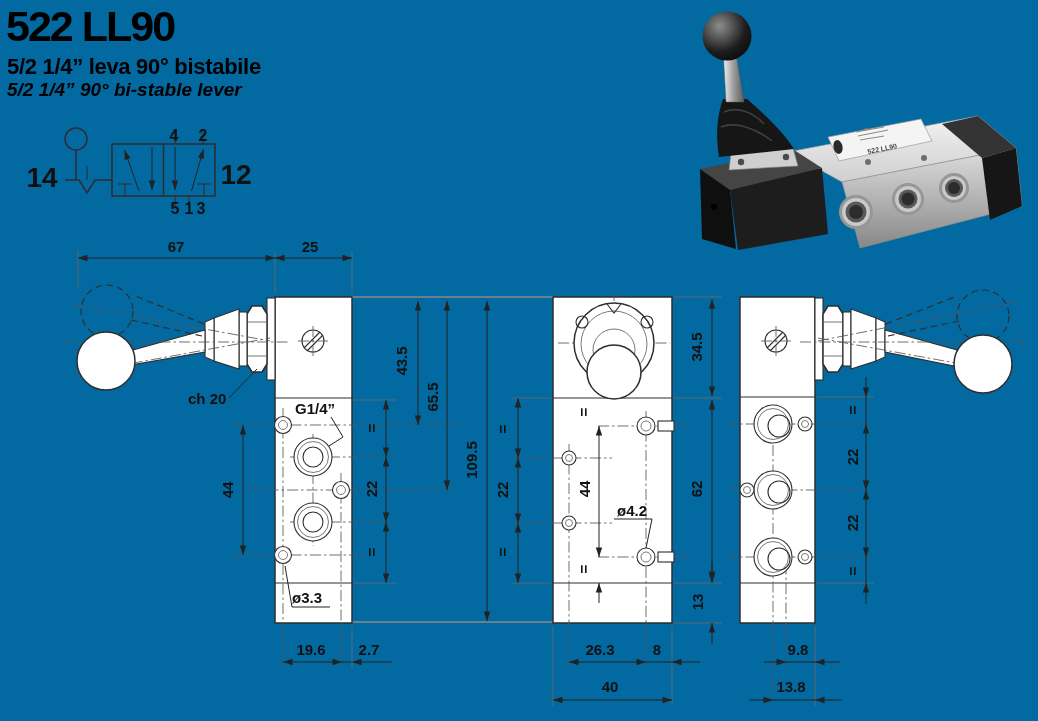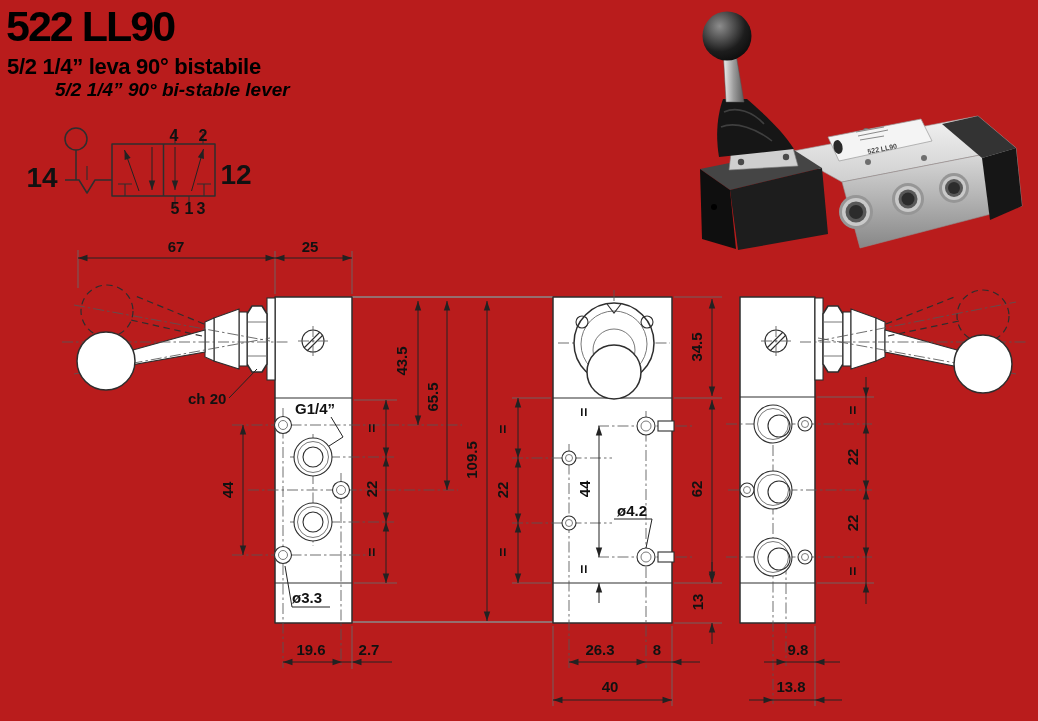--- a/index.html
+++ b/index.html
@@ -1,21 +1,21 @@
 <!DOCTYPE html>
 <html><head>
 <meta charset="utf-8">
 <style>
   html,body{margin:0;padding:0;background:#fff;}
-  .page{position:relative;width:1038px;height:721px;background:#b91c1c;overflow:hidden;
+  .page{position:relative;width:1038px;height:721px;background:#0369a1;overflow:hidden;
         font-family:"Liberation Sans",sans-serif;}
   .hdr{position:absolute;color:#000;white-space:nowrap;}
   .title{left:6px;top:2px;font-size:43px;font-weight:bold;letter-spacing:-2px;}
   .sub1{left:7px;top:54px;font-size:22px;font-weight:bold;letter-spacing:-0.3px;}
-  .sub2{left:7px;top:79px;font-size:19px;font-weight:bold;font-style:italic;margin-left:48px;}
+  .sub2{left:7px;top:79px;font-size:19px;font-weight:bold;font-style:italic;}
   svg{position:absolute;left:0;top:0;}
   
   .ol{stroke:#2e2e2e;stroke-width:1.5;fill:none;stroke-linejoin:round;}
   .o2{stroke:#2e2e2e;stroke-width:1.1;fill:none;}
   .t1{stroke:#6a6a6a;stroke-width:0.9;fill:none;}
   .cl{stroke:#555;stroke-width:0.85;fill:none;stroke-dasharray:11 3 2.5 3;}
   .dsh{stroke:#2e2e2e;stroke-width:1.2;fill:none;stroke-dasharray:6.5 4.5;}
   .dl{stroke:#222;stroke-width:1;fill:none;}
   .gr{stroke:#8a8a8a;stroke-width:1.4;fill:none;}
   .wf{fill:#fff;}

